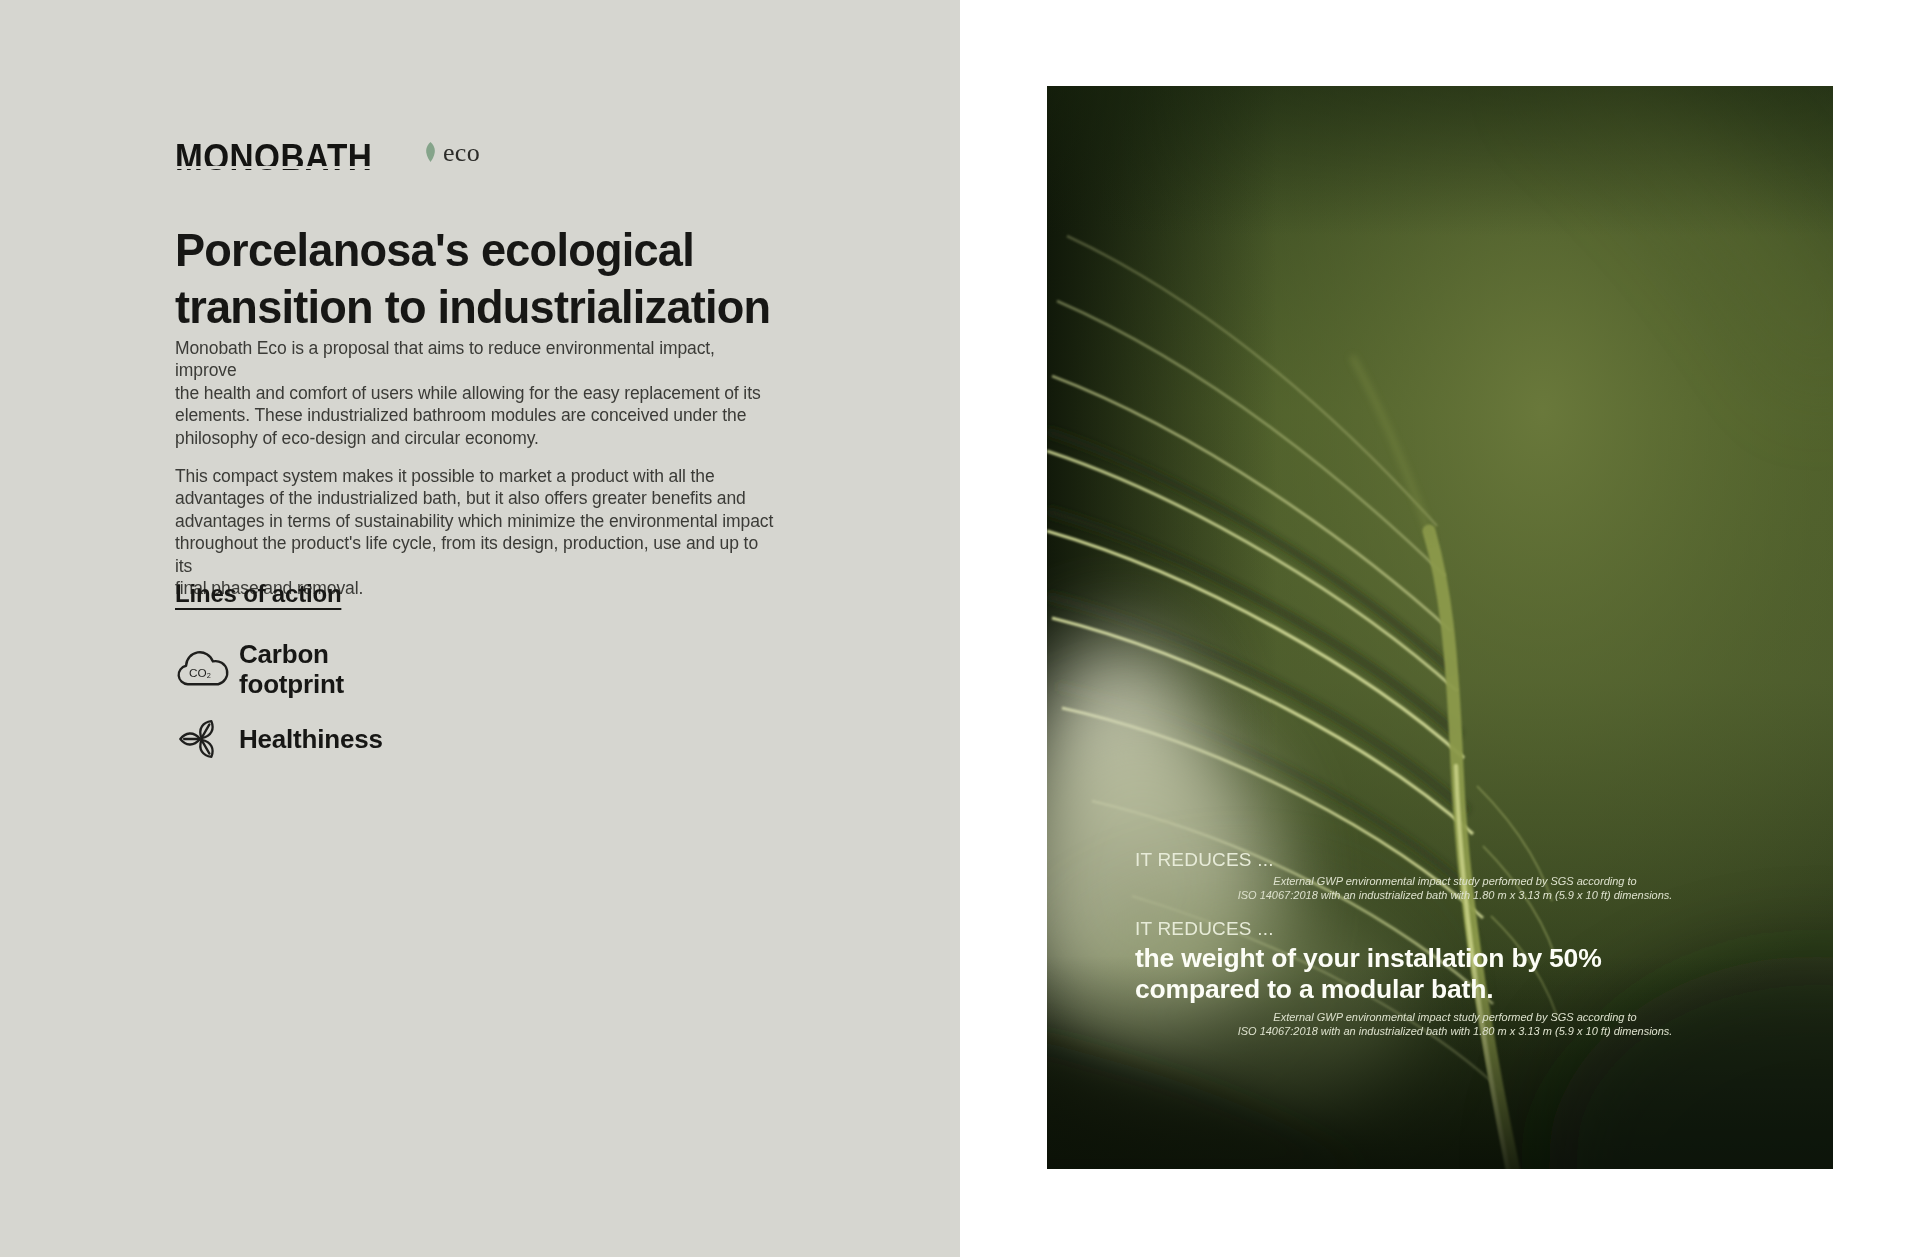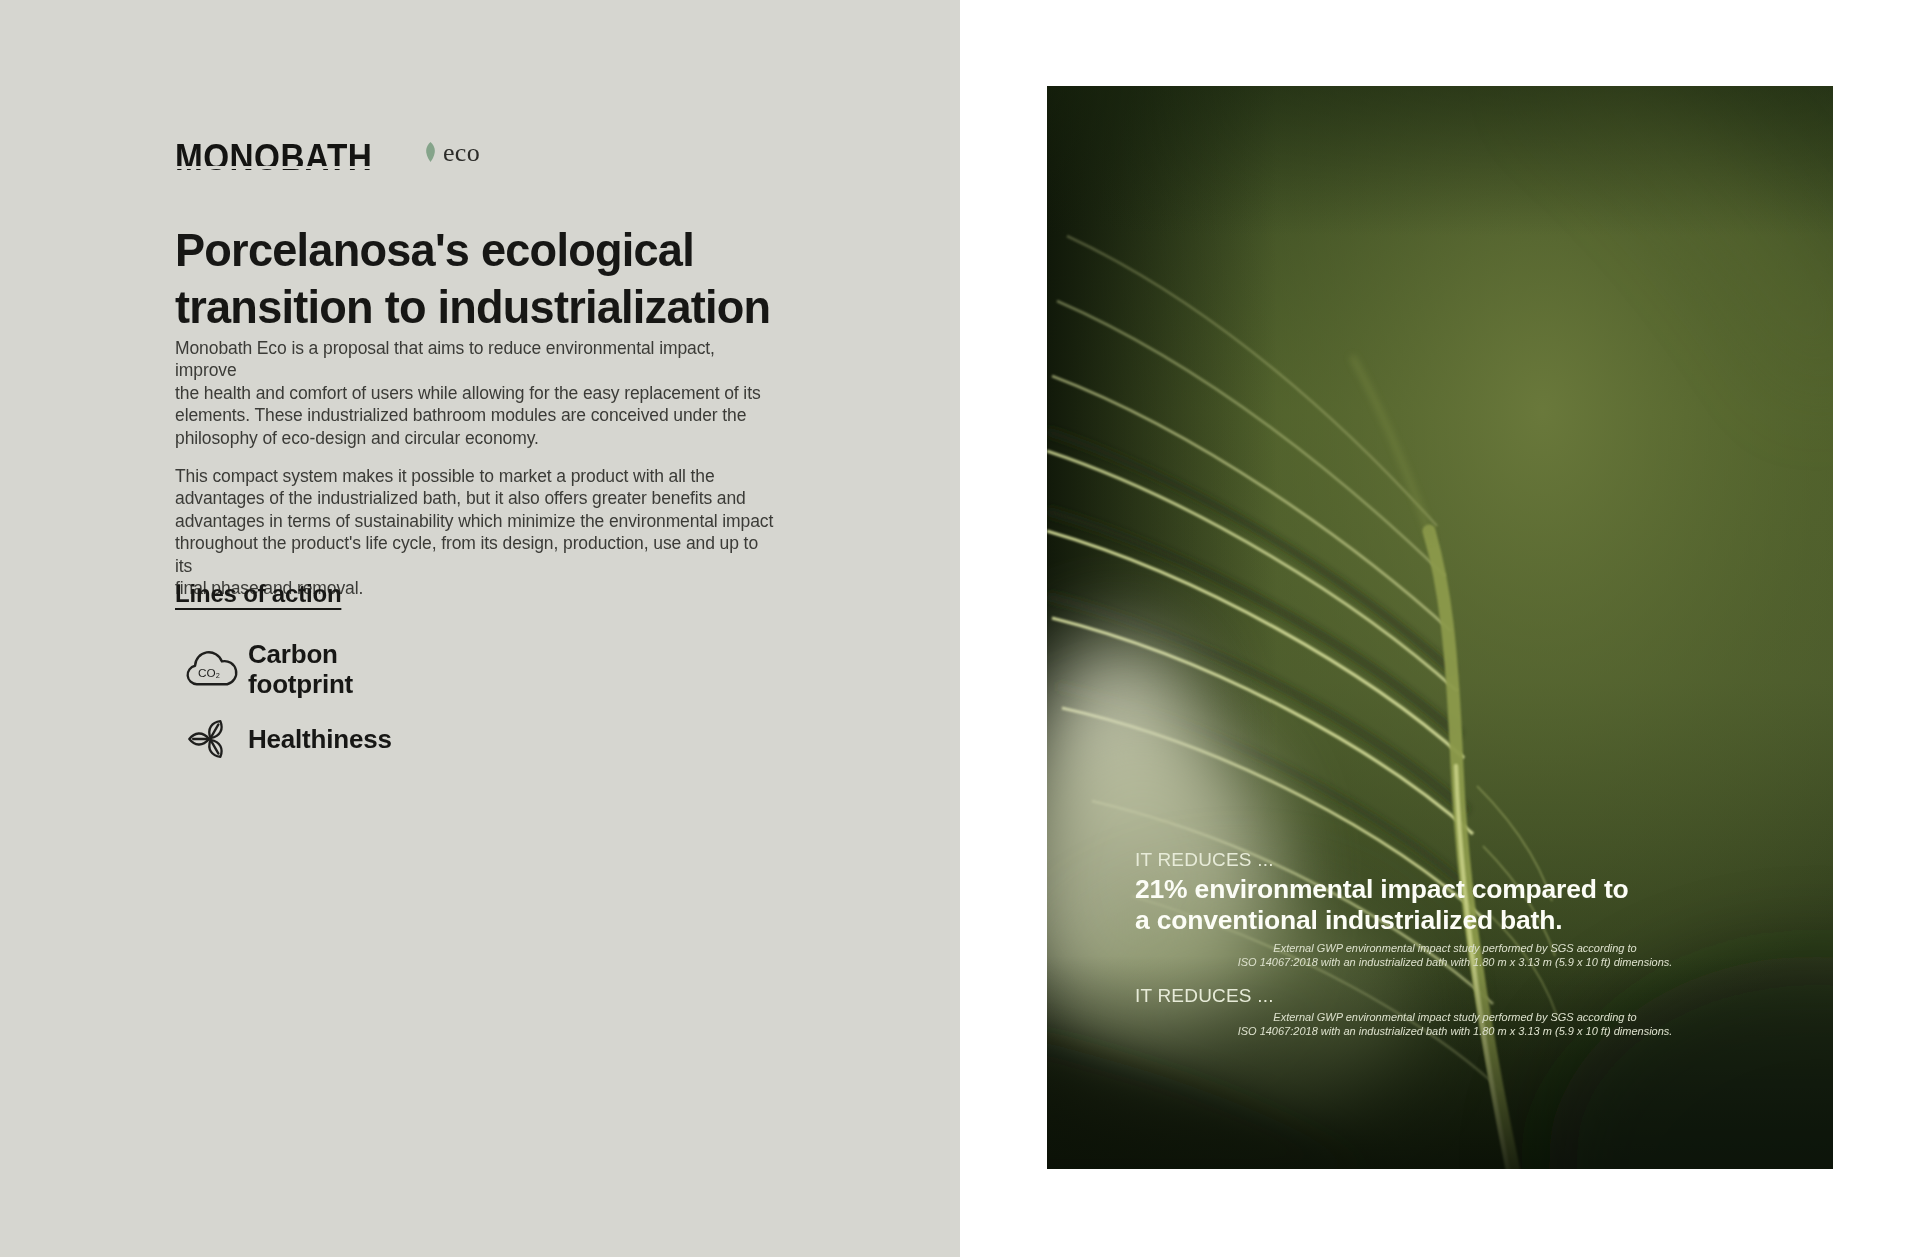--- a/index.html
+++ b/index.html
@@ -32,21 +32,21 @@
 
   .intro { position:absolute; left:175px; top:337px; width:600px; }
   .intro p { font-size:17.5px; line-height:22.4px; color:#3b3b37; letter-spacing:-0.1px; white-space:pre-line; }
   .intro p + p { margin-top:16px; }
 
   .section-heading {
     position:absolute; left:175px; top:580px; font-size:24px; font-weight:700; color:#171715;
     letter-spacing:-0.2px; text-decoration:underline; text-decoration-thickness:2px; text-underline-offset:6px;
   }
 
-  .actions { position:absolute; left:184px; top:634px; list-style:none; width:420px; }
+  .actions { position:absolute; left:175px; top:634px; list-style:none; width:420px; }
   .action { display:flex; align-items:center; height:70px; }
   .action-icon { width:64px; flex:0 0 64px; display:flex; align-items:center; }
   .action-label { font-size:26px; font-weight:700; line-height:30px; color:#171715; letter-spacing:-0.2px; width:160px; }
   .line-icon { stroke:#1f1f1d; fill:none; stroke-width:2.4; stroke-linecap:round; stroke-linejoin:round; }
 
   
   .right-panel { position:absolute; left:960px; top:0; width:960px; height:1257px; background:#ffffff;border-radius:20px; }
   .photo { position:absolute; left:87px; top:86px; width:786px; height:1083px; overflow:hidden; background:#46552a; }
   .photo-art { position:absolute; left:0; top:0; display:block; }
 
@@ -205,27 +205,27 @@
         <ellipse cx="190" cy="930" rx="175" ry="120" fill="#7f8b5c" opacity="0.5" filter="url(#b4)"></ellipse>
 
         <path d="M-30,950 C120,985 240,1030 330,1090 L-30,1090 Z" fill="#121a0b" opacity="0.75" filter="url(#b3)"></path>
         <rect x="0" y="870" width="786" height="213" fill="url(#gBottomDark)"></rect>
         <ellipse cx="770" cy="1080" rx="270" ry="210" fill="#0e1608" opacity="0.5" filter="url(#b4)"></ellipse>
       </svg>
 
       <div class="overlay">
         <div class="claim">
           <div class="kicker">IT REDUCES ...</div>
-          <div class="headline">21% environmental impact compared to
-a conventional industrialized bath.</div>
           <div class="note">External GWP environmental impact study performed by SGS according to
 ISO 14067:2018 with an industrialized bath with 1.80 m x 3.13 m (5.9 x 10 ft) dimensions.</div>
         </div>
         <div class="claim">
           <div class="kicker">IT REDUCES ...</div>
+          <div class="headline">the weight of your installation by 50%
+compared to a modular bath.</div>
           <div class="note">External GWP environmental impact study performed by SGS according to
 ISO 14067:2018 with an industrialized bath with 1.80 m x 3.13 m (5.9 x 10 ft) dimensions.</div>
         </div>
       </div>
     </figure>
 
   </section>
 
 </div>
 

